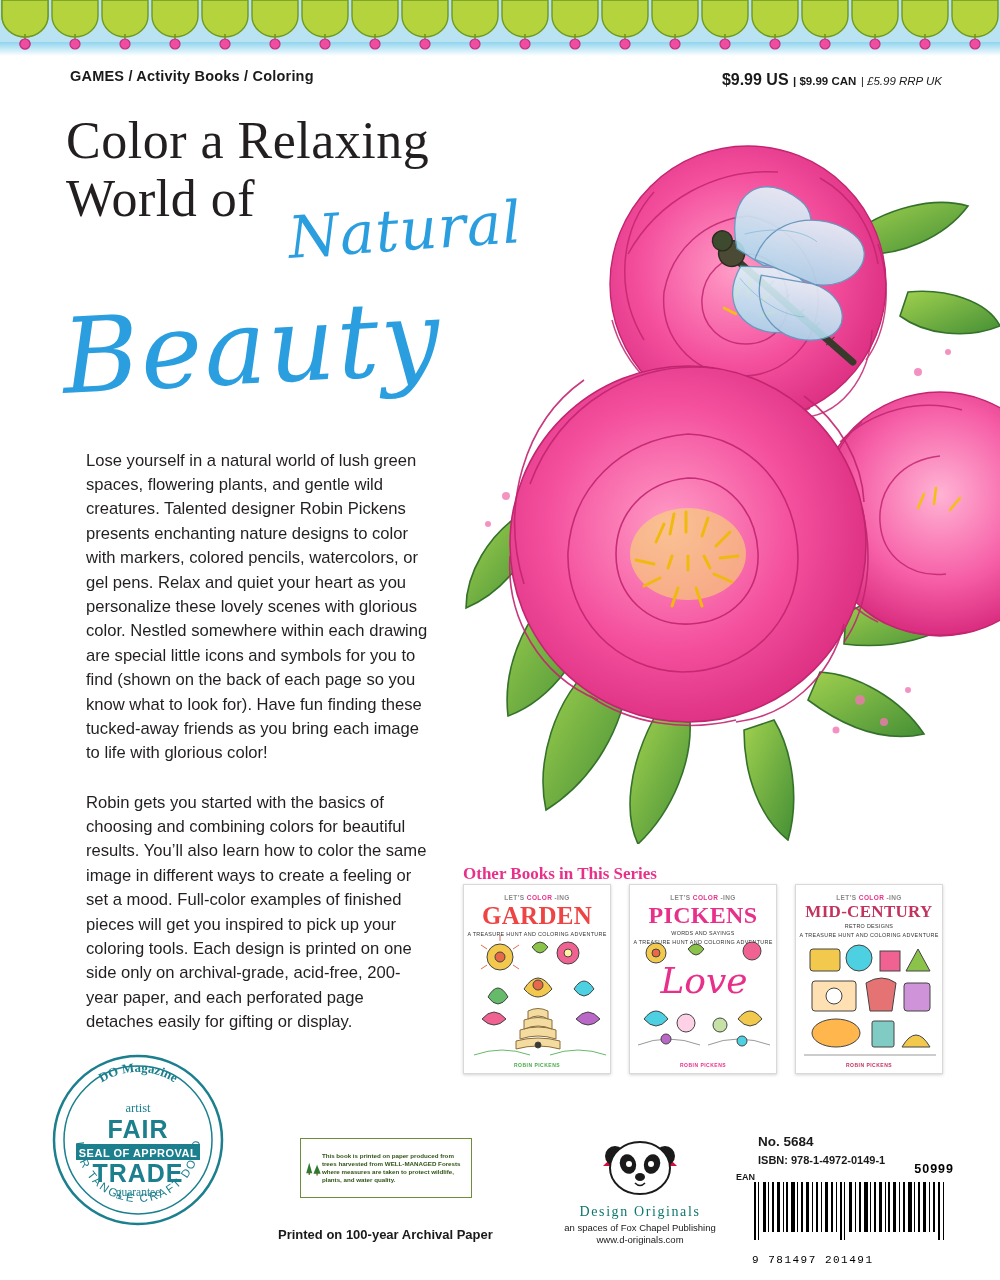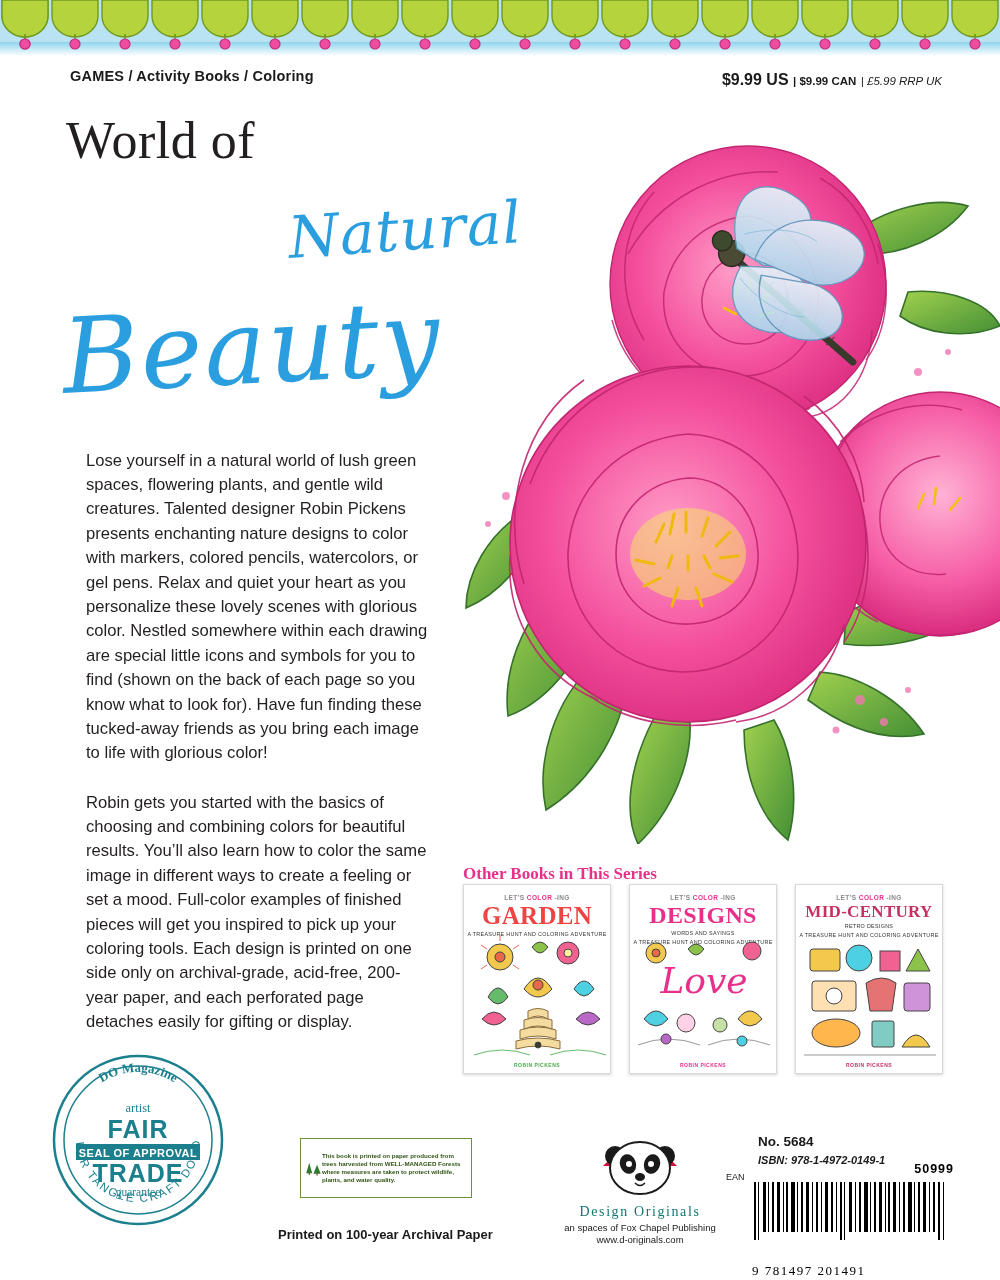--- a/index.html
+++ b/index.html
@@ -217,33 +217,33 @@
   .pub-sub { font-size: 9.5px; color: #1a1a1a; margin-top: 2px; }
   .pub-url { font-size: 9.5px; color: #1a1a1a; margin-top: 1px; }
 
   .isbn-block {
     position: absolute;
     right: 46px; top: 1134px;
     width: 232px;
     text-align: left;
   }
   .item-no { font-size: 13.5px; font-weight: bold; color: #1a1a1a; margin-left: 36px; }
-  .isbn-line { font-size: 11px; font-weight: bold; color: #1a1a1a; margin-left: 36px; margin-top: 5px; font-style: italic; }
+  .isbn-line { font-size: 11px; font-weight: bold; color: #1a1a1a; margin-left: 36px; margin-top: 5px; }
   .ean-label {
     position: absolute;
-    left: 4px; top: 38px;
-    font-size: 9px; font-weight: normal; color: #1a1a1a;
+    left: 14px; top: 38px;
+    font-size: 9px; font-weight: bold; color: #1a1a1a;
   }
   .ean5 { position: absolute; right: 0; top: 28px; font-size: 12.5px; font-weight: bold; letter-spacing: 1px; }
   .barcode-wrap { position: absolute; left: 30px; top: 48px; }
   .barcode-digits {
-    font-family: Liberation Serif, serif;
-    font-size: 13px;
+    font-family: Liberation Mono, monospace;
+    font-size: 11px;
     letter-spacing: 1.5px;
-    margin-top: 15px;
+    margin-top: 6px;
   }
 </style>
 </head>
 <body>
 
 <div class="top-border">
   <div class="sky"></div>
   <div class="wash"></div>
   <svg class="scallops" viewBox="0 0 1000 56" preserveAspectRatio="none">
     <g>
@@ -278,20 +278,21 @@
 </div>
 
 <div class="category">GAMES / Activity Books / Coloring</div>
 <div class="price">
   <span class="p-us">$9.99 US</span>
   <span class="p-rest">| $9.99 CAN</span>
   <span class="p-uk">| £5.99 RRP UK</span>
 </div>
 
 <div class="headline">
+  <div>Color a Relaxing</div>
   <div>World of</div>
 </div>
 <div class="script-natural">Natural</div>
 <div class="script-beauty">Beauty</div>
 
 <p class="blurb blurb-1">Lose yourself in a natural world of lush green spaces, flowering plants, and gentle wild creatures. Talented designer Robin Pickens presents enchanting nature designs to color with markers, colored pencils, watercolors, or gel pens. Relax and quiet your heart as you personalize these lovely scenes with glorious color. Nestled somewhere within each drawing are special little icons and symbols for you to find (shown on the back of each page so you know what to look for). Have fun finding these tucked-away friends as you bring each image to life with glorious color!</p>
 <p class="blurb blurb-2">Robin gets you started with the basics of choosing and combining colors for beautiful results. You’ll also learn how to color the same image in different ways to create a feeling or set a mood. Full-color examples of finished pieces will get you inspired to pick up your coloring tools. Each design is printed on one side only on archival-grade, acid-free, 200-year paper, and each perforated page detaches easily for gifting or display.</p>
 
 <svg class="artwork" viewBox="0 0 552 740">
   <defs>
@@ -476,21 +477,21 @@
         <path d="M86,128 q28,-10 56,0" stroke="#66bb6a"></path>
       </g>
     </svg>
     <div class="byline">ROBIN PICKENS</div>
   </div>
 
   <div class="book book2">
     <div class="tagline">
       <span class="lets">LET’S </span><span class="color">COLOR</span><span class="lets"> -ING</span>
     </div>
-    <div class="btitle">DESIGNS</div>
+    <div class="btitle">PICKENS</div>
     <div class="bsub">WORDS AND SAYINGS</div>
     <div class="bsub">A TREASURE HUNT AND COLORING ADVENTURE</div>
     <svg class="book-art" style="top:50px;height:122px" viewBox="0 0 148 122">
       <g stroke="#444" stroke-width="1" fill="none">
         <circle cx="26" cy="18" r="10" fill="#f2c94c"></circle>
           <circle cx="26" cy="18" r="4" fill="#e8694a"></circle>
         <circle cx="122" cy="16" r="9" fill="#f06292"></circle>
         <path d="M58,14 q8,-10 16,0 q-8,12 -16,0" fill="#8bc34a"></path>
         <text x="74" y="58" text-anchor="middle" font-family="DejaVu Serif, serif" font-style="italic" font-size="36" fill="#e8308a" stroke="none">Love</text>
         <path d="M14,84 q12,-16 24,0 q-12,14 -24,0" fill="#4dd0e1"></path>

